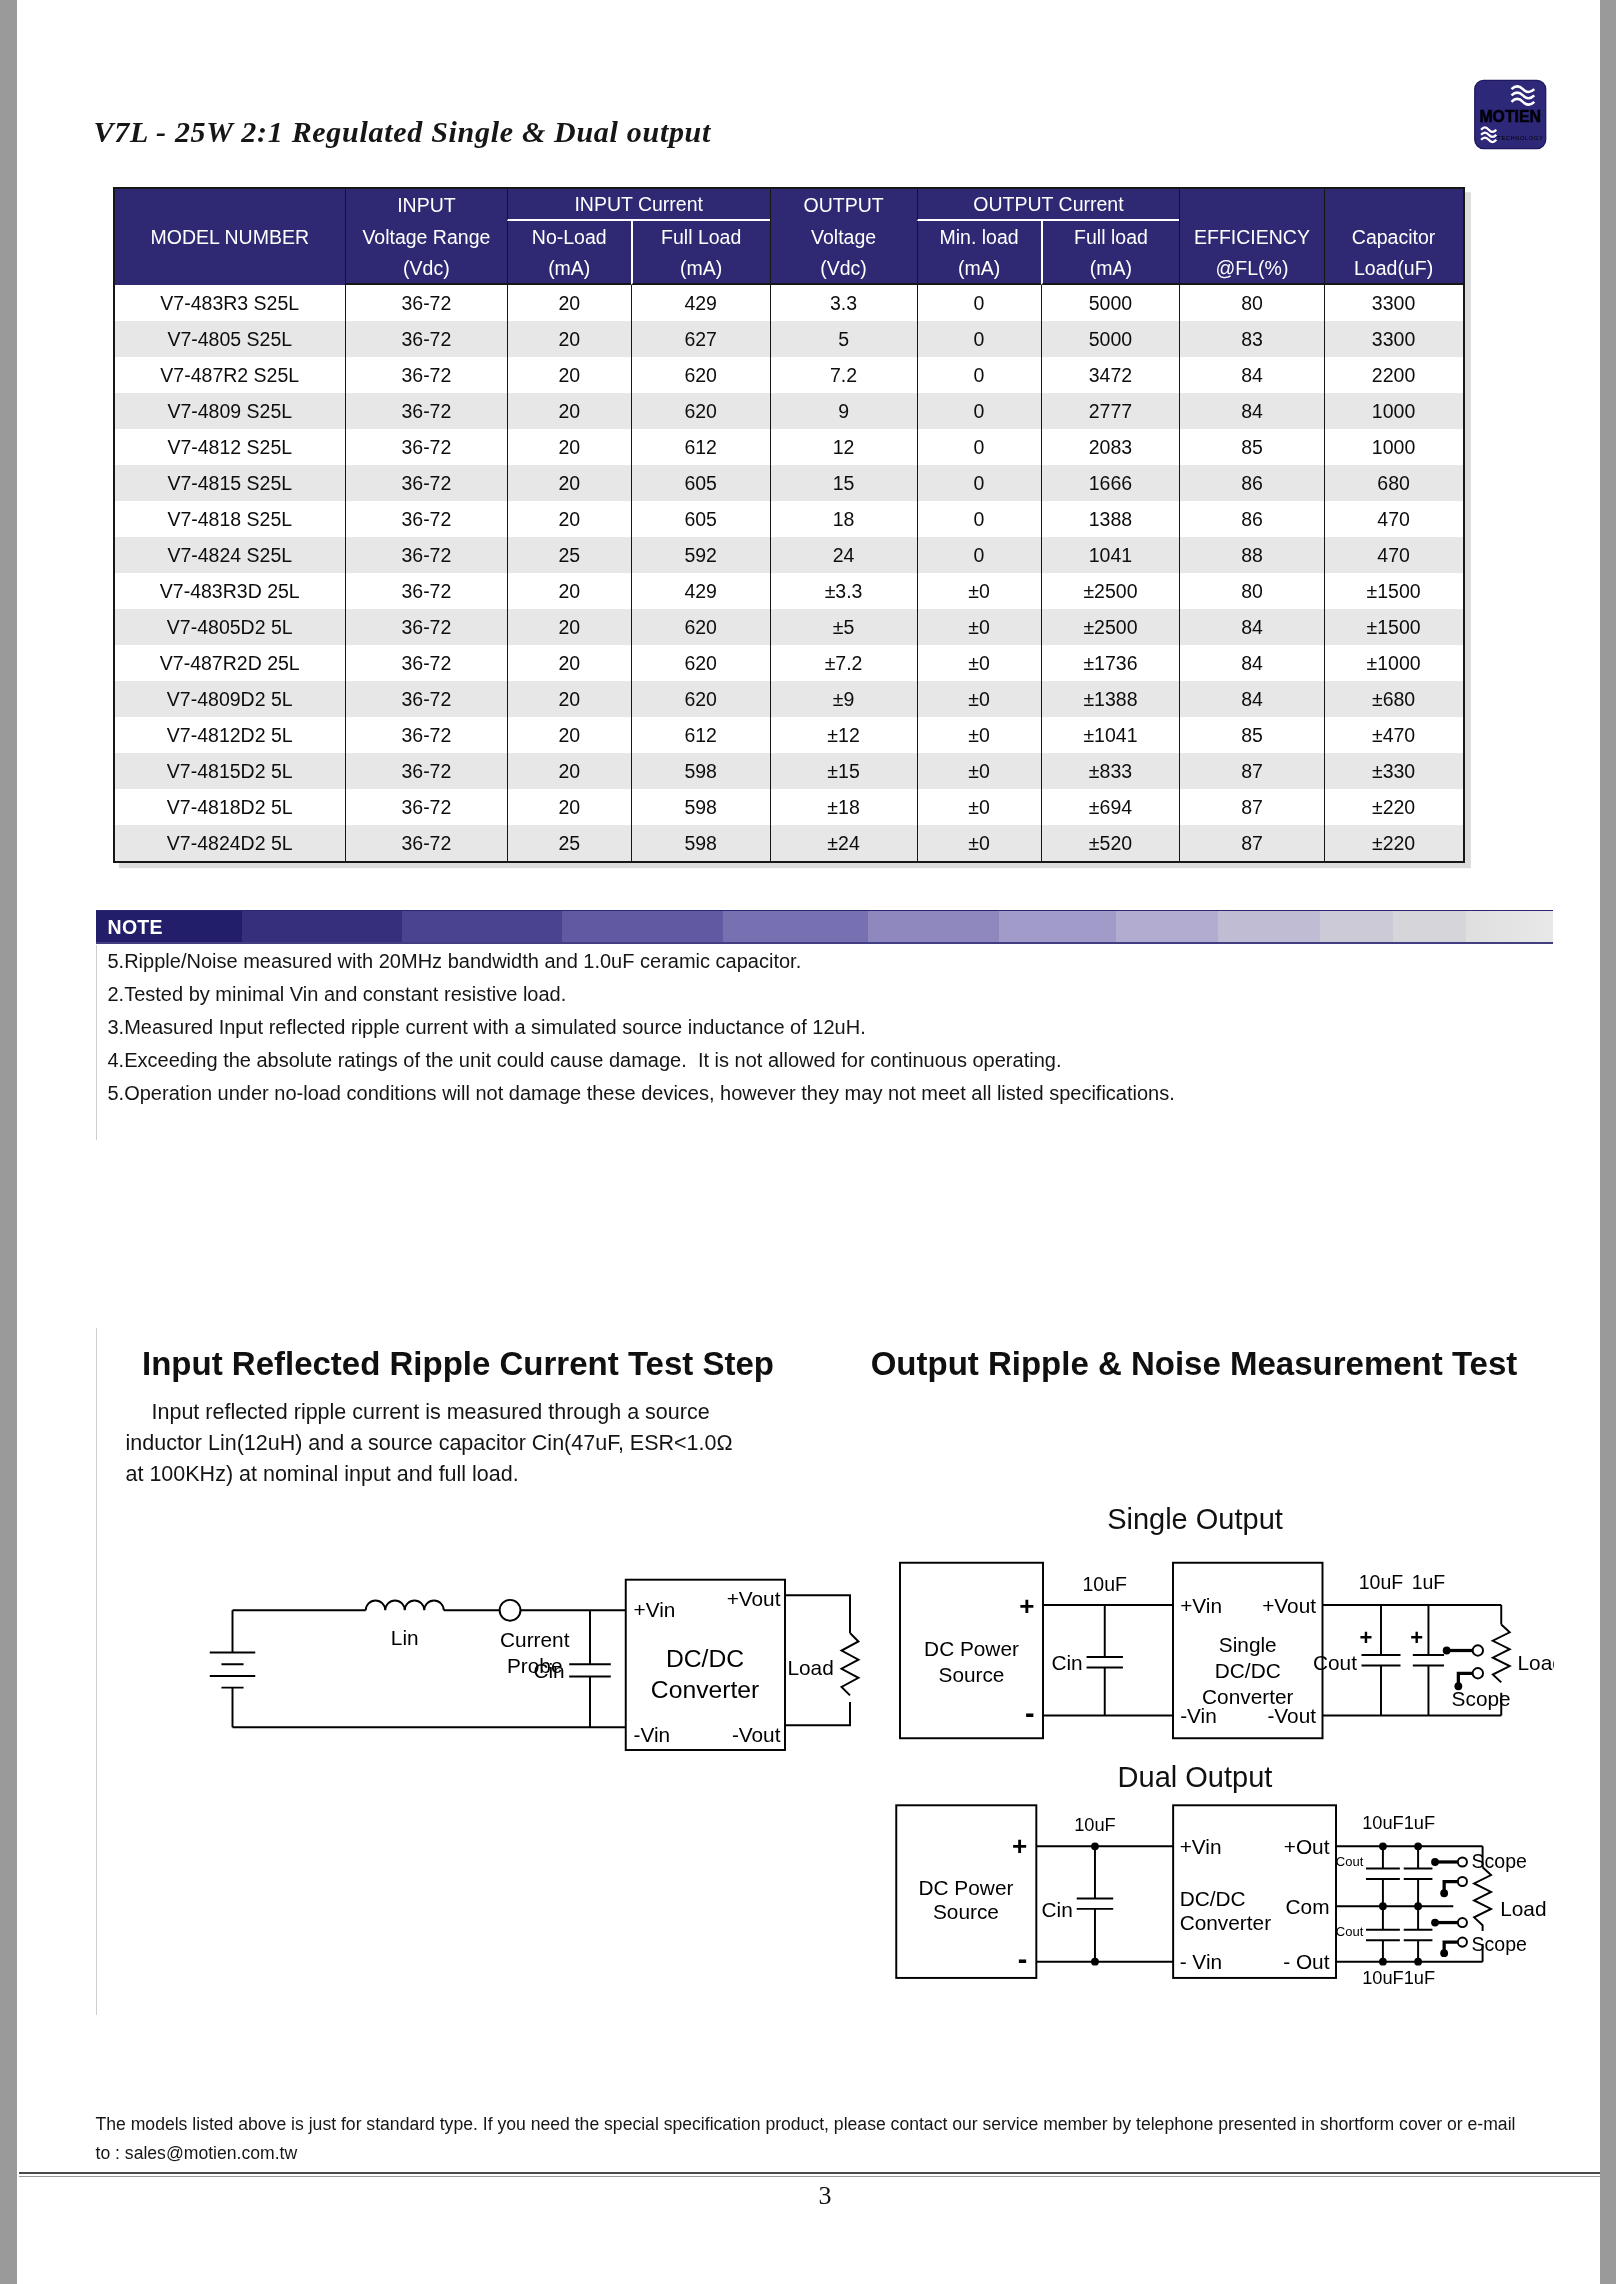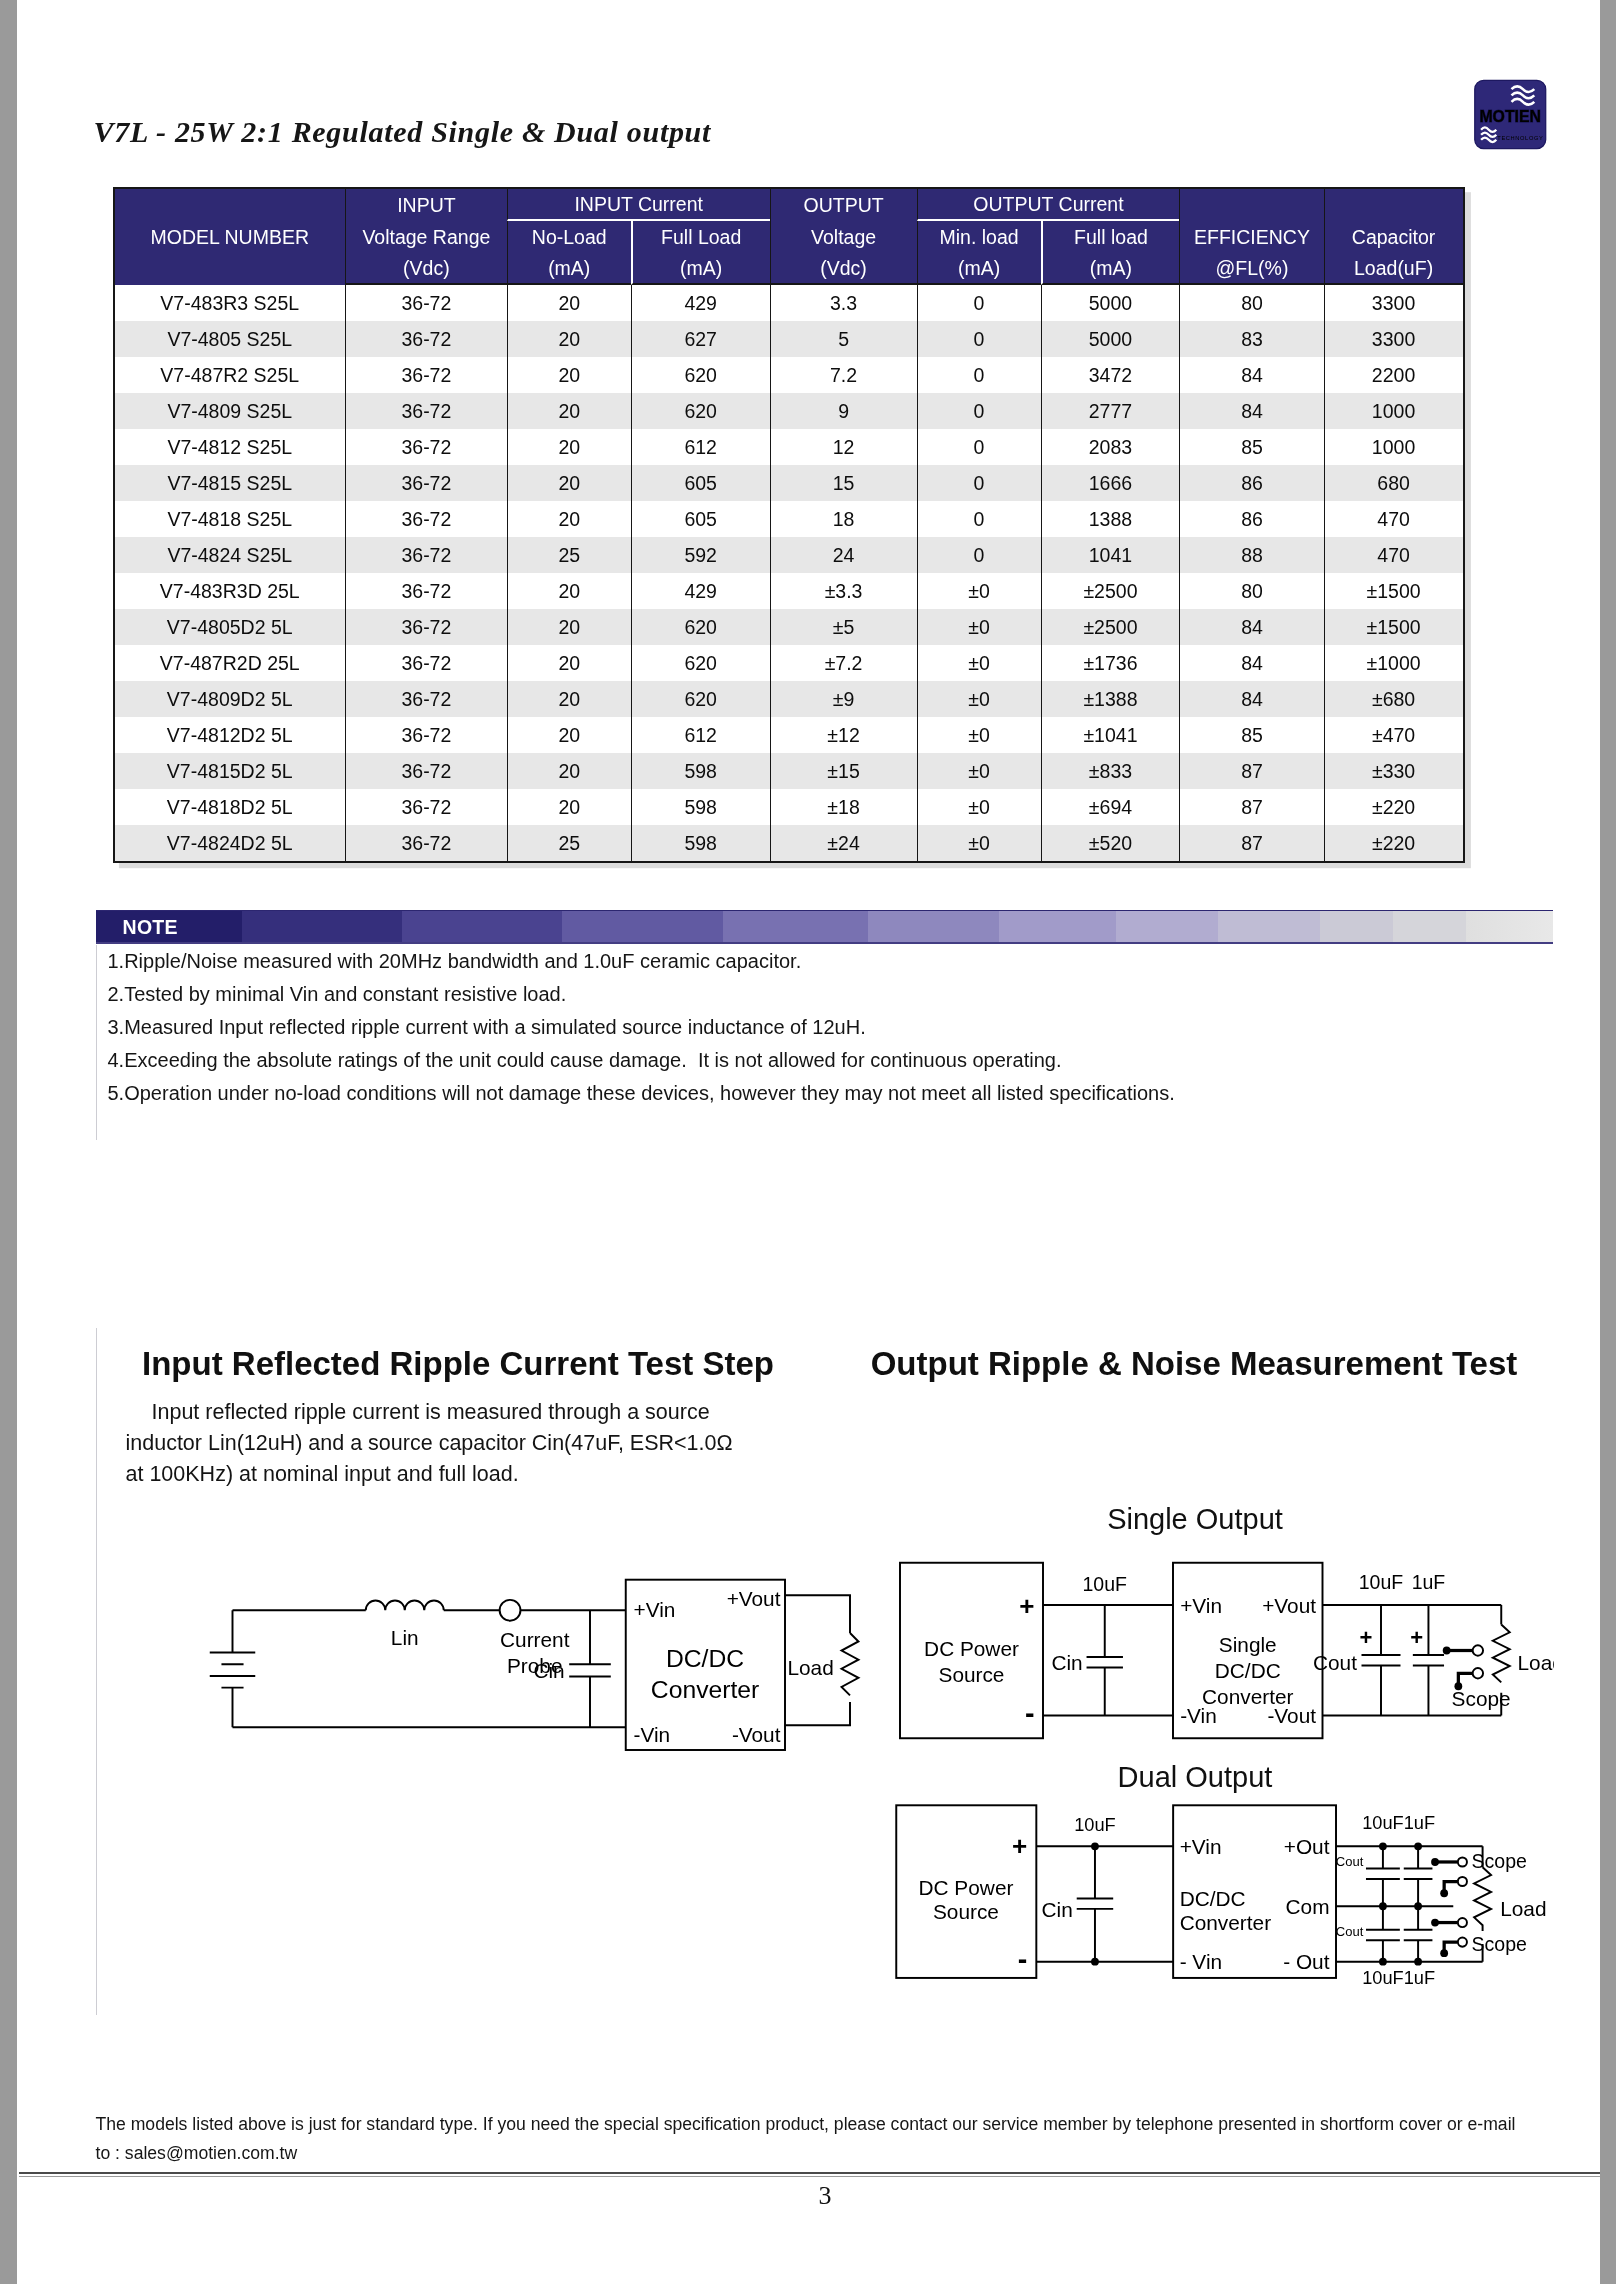--- a/index.html
+++ b/index.html
@@ -22,21 +22,21 @@
   .spec thead tr:nth-child(3) th{height:29px;}
   .spec thead tr:nth-child(3) th{border-bottom:2.6px solid #161616;}
   .spec td{font-size:19.5px;height:36px;text-align:center;padding:0;color:#0d0d0d;}
   .spec tbody tr:nth-child(even){background:#E7E7E7;}
   .bl{border-left:1.3px solid #161616;}
   .wl{border-left:2px solid #ffffff;}
   .grp{border-bottom:2px solid #ffffff;}
 
   
   .bar{position:absolute;left:79px;width:1457px;height:34px;color:#fff;font-weight:bold;
-       font-size:19.5px;line-height:32px;padding-left:27px;box-sizing:border-box;letter-spacing:0.3px;
+       font-size:19.5px;line-height:32px;padding-left:12px;box-sizing:border-box;letter-spacing:0.3px;
        border-top:1.3px solid #2c2670;border-bottom:2px solid #433d82;
        background:linear-gradient(90deg,#231E69 0%,#231E69 10%,#352F7C 10%,#352F7C 21%,
          #4A4390 21%,#4A4390 32%,#615AA2 32%,#615AA2 43%,#7871B1 43%,#7871B1 53%,
          #8E88BE 53%,#8E88BE 62%,#A19BC9 62%,#A19BC9 70%,#B1ACD0 70%,#B1ACD0 77%,
          #BFBCD4 77%,#BFBCD4 84%,#CBCAD6 84%,#CBCAD6 89%,#D5D5DA 89%,#D5D5DA 94%,
          #DFDFDF 94%,#E8E8E8 100%);}
   #note-bar{top:910px;}
   #test-bar{top:1292px;}
   .vline{position:absolute;left:79px;width:1.3px;background:#b8b8c0;opacity:.7;}
   #note-vline{top:945px;height:195px;}
@@ -313,21 +313,21 @@
           <td class="bl">±520</td>
           <td class="bl">87</td>
           <td class="bl">±220</td>
         </tr>
       </tbody>
   </table>
 
   <div id="note-bar" class="bar">NOTE</div>
   <div id="note-vline" class="vline"></div>
   <div class="notes">
-      <div class="note-line">1.Ripple/Noise measured with 20MHz bandwidth and 1.0uF ceramic capacitor.</div>
+      <div class="note-line">5.Ripple/Noise measured with 20MHz bandwidth and 1.0uF ceramic capacitor.</div>
       <div class="note-line">2.Tested by minimal Vin and constant resistive load.</div>
       <div class="note-line">3.Measured Input reflected ripple current with a simulated source inductance of 12uH.</div>
       <div class="note-line">4.Exceeding the absolute ratings of the unit could cause damage.  It is not allowed for continuous operating.</div>
       <div class="note-line">5.Operation under no-load conditions will not damage these devices, however they may not meet all listed specifications.</div>
     </div>
 
   <div id="test-vline" class="vline"></div>
 
   <div id="left-head" class="col-head">Input Reflected Ripple Current Test Step</div>
   <div id="right-head" class="col-head">Output Ripple &amp; Noise Measurement Test</div>

